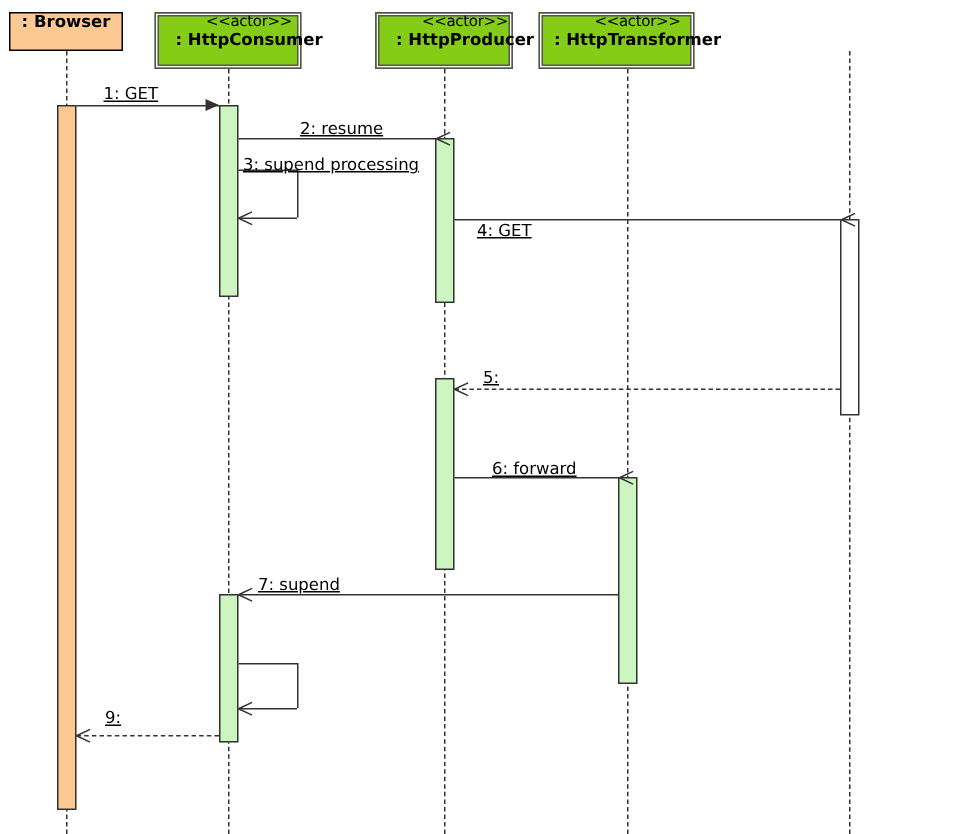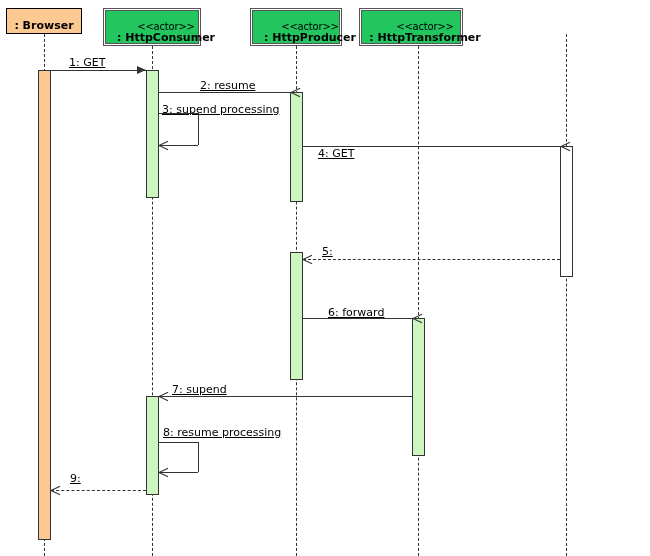--- a/index.html
+++ b/index.html
@@ -23,25 +23,25 @@
     box-sizing: border-box;
     border: 1px solid #000000;
     text-align: center;
     background: #ffffff;
     font-size: 11px;
     font-weight: bold;
     color: #000000;
     line-height: 1.15;
     display: flex;
     flex-direction: column;
-    justify-content: flex-end;
+    justify-content: flex-start;
     align-items: center;
   }
   .head.actor {
-    background: #22c55e;
+    background: #84cc16;
     border: 1px solid #555555;
     box-shadow: inset 0 0 0 1px #ffffff, inset 0 0 0 2px #555555;
     padding-left: 28px;
   }
   .head.browser {
     background: #fdc993;
   }
   .head .stereotype {
     font-size: 10px;
     font-weight: normal;
@@ -179,21 +179,20 @@
       <span class="b"></span>
     </div>
     <div class="msglabel" style="left: 172px; top: 383px;">7: supend</div>
     <div class="msgline" style="left: 159px; top: 442px; width: 39px;"></div>
     <div class="vline" style="left: 198px; top: 442px; height: 30px;"></div>
     <div class="msgline" style="left: 159px; top: 472px; width: 39px;"></div>
     <div class="ahead left" style="left: 159px; top: 468px;">
       <span class="a"></span>
       <span class="b"></span>
     </div>
-    <div class="msglabel" style="left: 163px; top: 426px;">8: resume processing</div>
     <div class="msgline dashed" style="left: 51px; top: 490px; width: 95px;"></div>
     <div class="ahead left" style="left: 51px; top: 486px;">
       <span class="a"></span>
       <span class="b"></span>
     </div>
     <div class="msglabel" style="left: 70px; top: 472px;">9:</div>
     <div class="head browser" style="left: 6px; top: 8px; width: 76px; height: 26px;">
       <div class="hname">: Browser</div>
     </div>
     <div class="head actor" style="left: 103px; top: 8px; width: 98px; height: 38px;">

